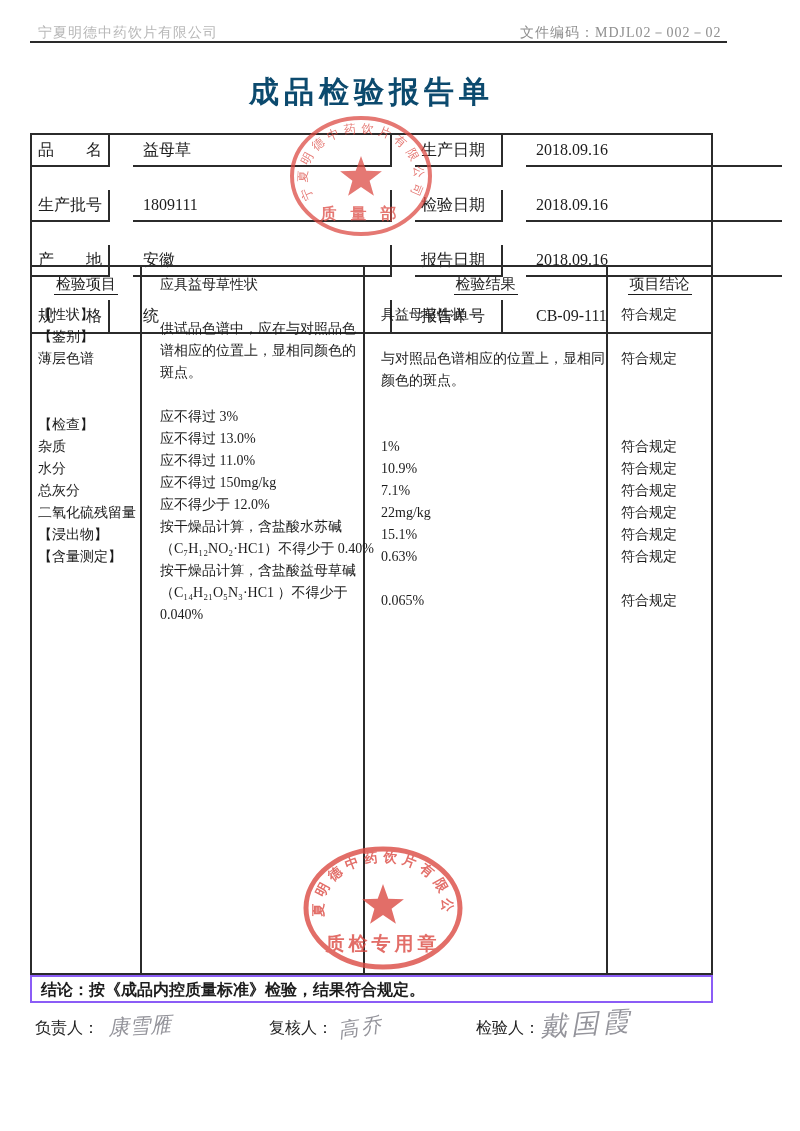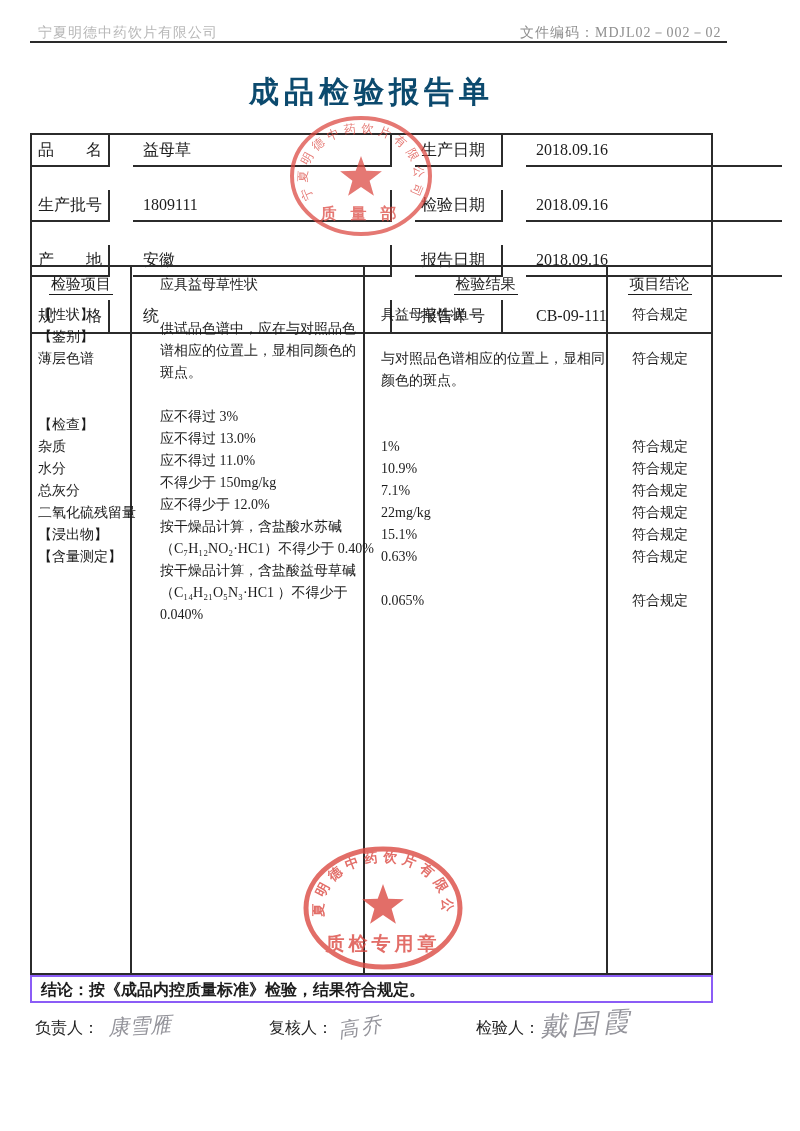--- a/index.html
+++ b/index.html
@@ -28,31 +28,31 @@
         display:flex; align-items:center; padding:0 6px; font-size:16px;
         white-space:nowrap; overflow:hidden; }
   .ic.lastcol { border-right:none; }
   .ic.lastrow { border-bottom:none; }
   .ic.val { padding-left:10px; }
 
   
   .main-table { left:30px; top:265px; width:683px; height:710px;
                 border:2px solid #2b2b2b; }
   .mcol { position:absolute; top:0; bottom:0; }
-  .mcol.c1 { left:0;     width:100px; border-right:2px solid #2b2b2b; }
+  .mcol.c1 { left:0;     width:110px; border-right:2px solid #2b2b2b; }
   .mcol.c2 { left:115px; width:218px; border-right:2px solid #2b2b2b; }
   .mcol.c3 { left:333px; width:243px; border-right:2px solid #2b2b2b; }
   .mcol.c4 { left:576px; width:103px; }
   .mhead { height:30px; padding-top:8px; text-align:center; font-size:15px; }
   .mhead span { border-bottom:1px solid #1c1c1c; padding:0 2px 2px 2px; }
   .tlines { padding-top:7px; }
   .c1 .tlines { padding-left:6px; }
   .c2 .tlines { padding-left:13px; }
   .c3 .tlines { padding-left:16px; }
-  .c4 .tlines { padding-left:24px; }
+  .c4 .tlines { padding-left:13px; }
   .tline { height:22px; line-height:22px; font-size:14px; white-space:nowrap; }
 
   
   .conclusion-box { left:30px; top:975px; width:683px; height:28px;
                     border:2px solid #8b5cf6; border-top-width:2px;
                     line-height:25px; padding-left:9px; font-size:16px; font-weight:bold; }
 
   
   .sig-label { top:1018px; font-size:16px; color:#222; }
   .sig-name  { color:#94949b; font-family:"DejaVu Serif",serif; font-style:italic; }
@@ -120,21 +120,21 @@
     <div class="tlines">
         <div class="tline">应具益母草性状</div>
         <div class="tline"></div>
         <div class="tline">供试品色谱中，应在与对照品色</div>
         <div class="tline">谱相应的位置上，显相同颜色的</div>
         <div class="tline">斑点。</div>
         <div class="tline"></div>
         <div class="tline">应不得过 3%</div>
         <div class="tline">应不得过 13.0%</div>
         <div class="tline">应不得过 11.0%</div>
-        <div class="tline">不得少于 150mg/kg</div>
+        <div class="tline">应不得过 150mg/kg</div>
         <div class="tline">应不得少于 12.0%</div>
         <div class="tline">按干燥品计算，含盐酸水苏碱</div>
         <div class="tline">（C₇H₁₂NO₂·HC1）不得少于 0.40%</div>
         <div class="tline">按干燥品计算，含盐酸益母草碱</div>
         <div class="tline">（C₁₄H₂₁O₅N₃·HC1 ）不得少于</div>
         <div class="tline">0.040%</div>
       </div>
   </div>
   <div class="mcol c3">
     <div class="mhead"><span>检验结果</span></div>

